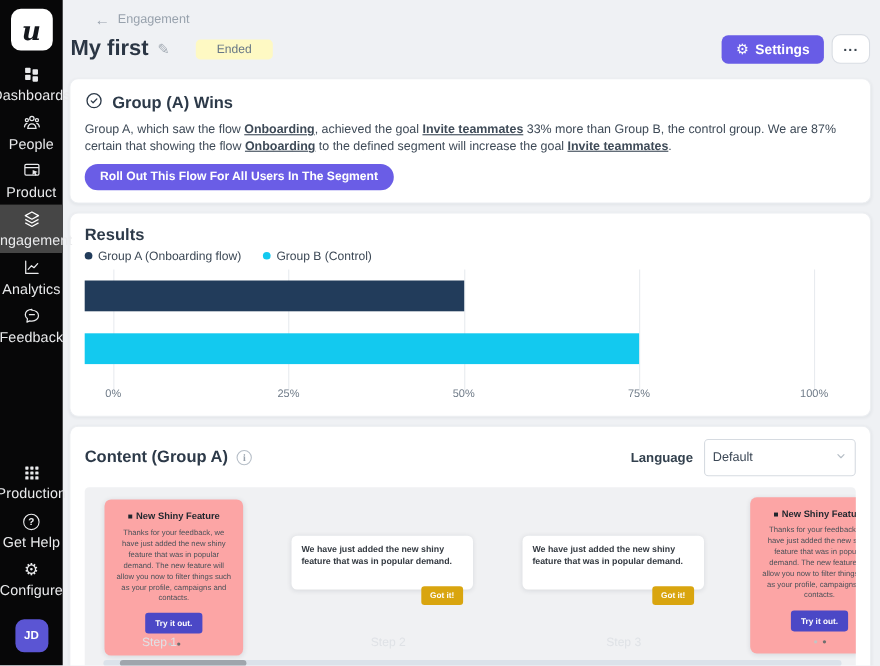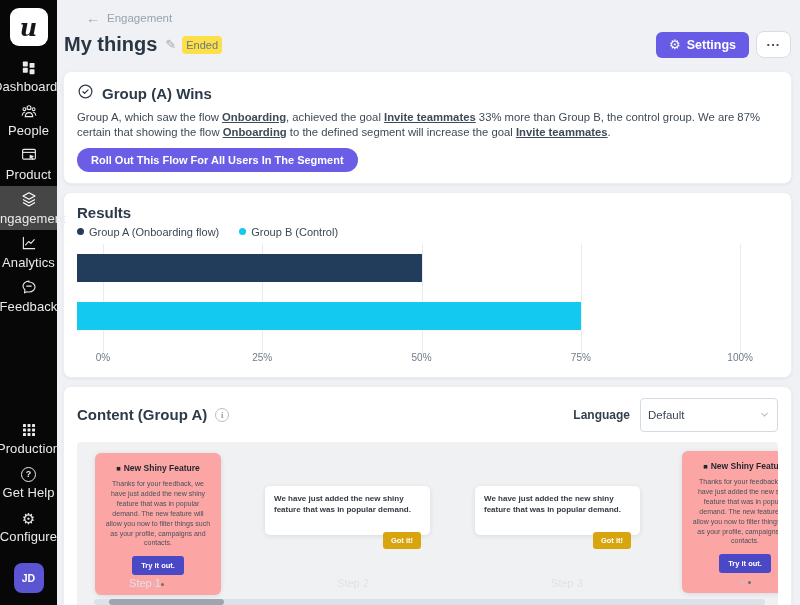--- a/index.html
+++ b/index.html
@@ -26,21 +26,21 @@
   .avatar { width:30px; height:30px; margin:14px 0 12px; background:#5b55d3; border-radius:8px; color:#fff;
             display:flex; align-items:center; justify-content:center; font-size:10.5px; font-weight:bold; cursor:pointer; }
 
   
   .main { position:absolute; left:57px; top:0; width:743px; height:605px; padding:12px 8px 0 6px; }
   .breadcrumb { display:flex; align-items:center; gap:7px; margin-left:23px; color:#98a2ad; font-size:11.5px; cursor:pointer; }
   .breadcrumb .arrow { font-size:14px; line-height:12px; }
   .title-row { display:flex; align-items:center; margin-top:7px; padding:0 1px; }
   .page-title { font-size:20px; font-weight:bold; color:#2b3644; }
   .edit-pencil { margin-left:8px; color:#a2aab3; font-size:13px; cursor:pointer; }
-  .badge { margin-left:6px; background:#fde047; color:#677786; font-size:11px; padding:3px 4px; border-radius:4px; }
+  .badge { margin-left:24px; background:#fef9c3; color:#677786; font-size:11px; padding:3px 19px; border-radius:4px; }
   .hdr-actions { margin-left:auto; display:flex; align-items:center; gap:7px; }
   .btn-settings { display:flex; align-items:center; gap:6px; background:#685ce6; color:#fff; border:none;
                   font-family:inherit; font-size:12.5px; font-weight:bold; padding:6px 13px; border-radius:6px; cursor:pointer; }
   .btn-settings .g { font-size:13px; line-height:13px; font-weight:normal; }
   .btn-more { width:35px; height:27px; background:#fff; border:1px solid #d9dde3; border-radius:8px; color:#3c4650;
               font-weight:bold; font-size:13px; letter-spacing:1px; display:flex; align-items:center; justify-content:center;
               cursor:pointer; padding-bottom:7px; }
 
   .card { background:#fff; border:1px solid #eceef1; border-radius:8px; box-shadow:0 1px 3px rgba(25,35,50,.06);
           padding:11px 13px; }
@@ -204,21 +204,21 @@
   </aside>
 
   <main class="main">
 
     <div class="breadcrumb">
       <span class="arrow">←</span>
       <span>Engagement</span>
     </div>
 
     <div class="title-row">
-      <span class="page-title">My things</span>
+      <span class="page-title">My first</span>
       <span class="edit-pencil">✎</span>
       <span class="badge">Ended</span>
       <span class="hdr-actions">
         <button class="btn-settings">
           <span class="g">⚙</span>
           <span>Settings</span>
         </button>
         <button class="btn-more">...</button>
       </span>
     </div>

